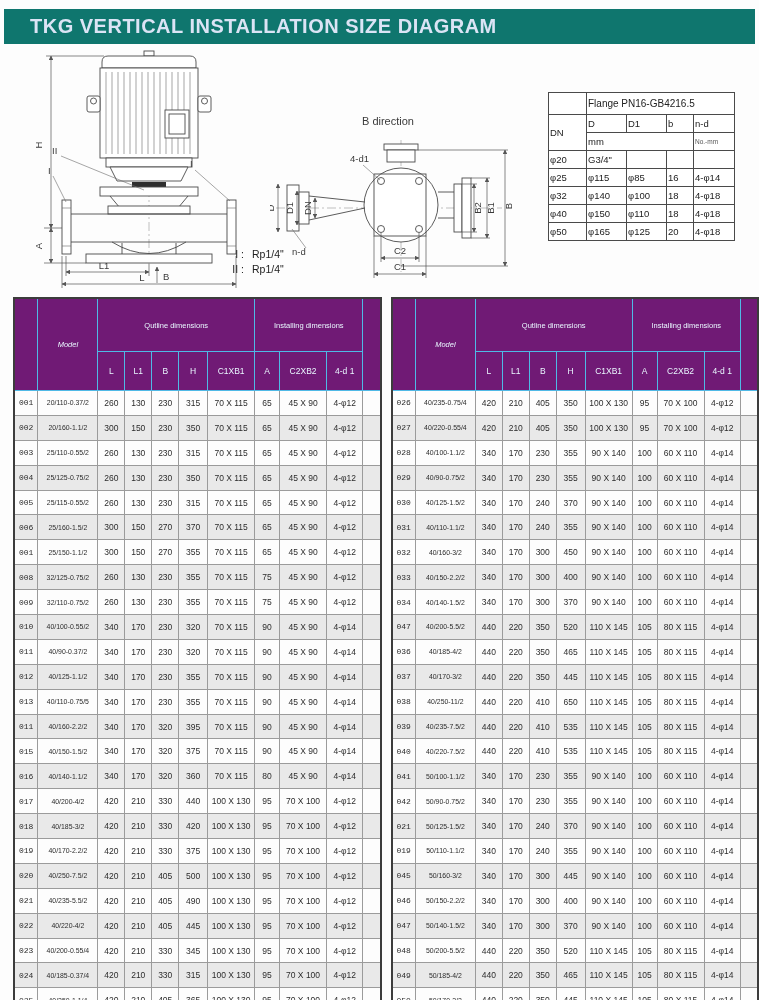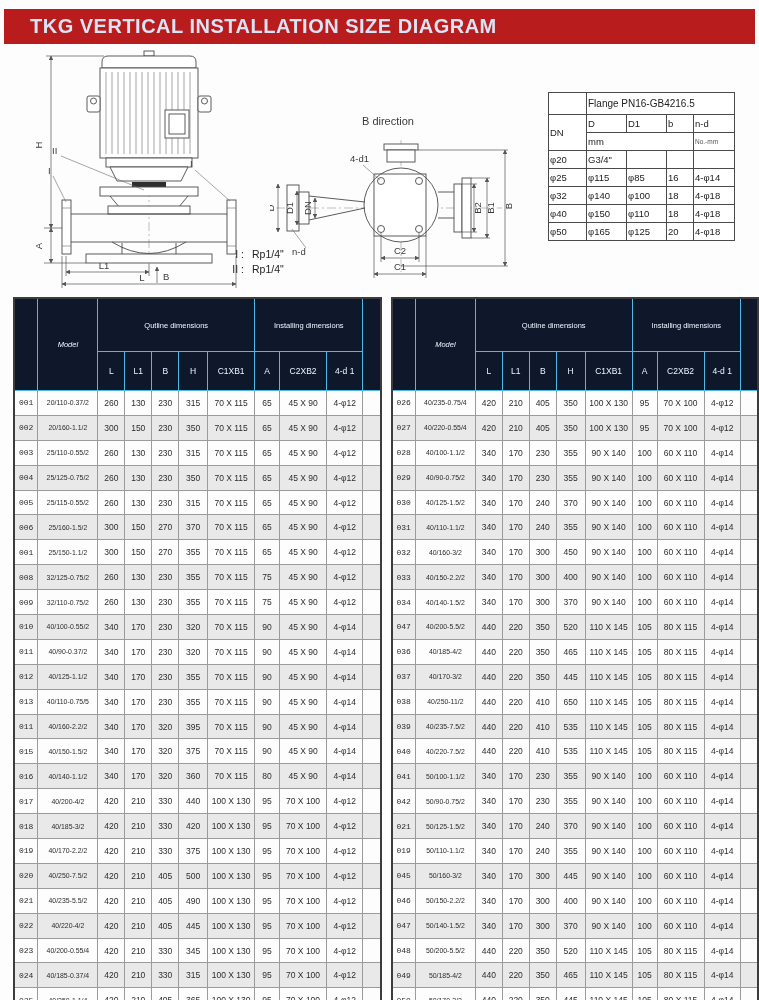--- a/index.html
+++ b/index.html
@@ -1,20 +1,20 @@
 <!DOCTYPE html>
 <html><head>
 <meta charset="utf-8">
 <style>
   html,body{margin:0;padding:0;background:#ffffff;}
   #page{position:relative;width:759px;height:1000px;background:#fdfdfd;overflow:hidden;
         font-family:"Liberation Sans",sans-serif;color:#2b2b2b;}
 
   
-  .banner{position:absolute;left:4px;top:9px;width:751px;height:35px;background:#b91c1c;}
+  .banner{position:absolute;left:4px;top:9px;width:751px;height:35px;background:#0f766e;}
   .banner .title{color:#dbe4f5;font-size:20px;font-weight:bold;letter-spacing:.5px;
                  line-height:35px;padding-left:26px;white-space:nowrap;}
 
   
   svg{position:absolute;}
   svg text{font-family:"Liberation Sans",sans-serif;font-size:9.5px;fill:#3a3a3a;}
   svg .big{font-size:11px;}
   .ln{stroke:#4a4a4a;stroke-width:0.9;fill:none;}
   .fill{stroke:#4a4a4a;stroke-width:0.9;fill:#ffffff;}
   .thin{stroke:#6a6a6a;stroke-width:0.6;fill:none;}
@@ -30,21 +30,21 @@
   .flange{position:absolute;left:548px;top:92px;width:186px;border-collapse:collapse;
           table-layout:fixed;background:#fff;border:1.5px solid #3a3a3a;}
   .flange th,.flange td{border:1px solid #4a4a4a;font-size:9.5px;font-weight:normal;
           text-align:left;padding:1px 1px;color:#222;height:15px;overflow:hidden;white-space:nowrap;}
   .flange .ttl{font-size:10px;height:19px;}
   .flange .tiny{font-size:6.5px;color:#555;}
 
   
   .tables{position:absolute;left:13px;top:297px;display:flex;gap:9px;}
   table.spec{border-collapse:collapse;table-layout:fixed;border:2px solid #3c3c3c;background:#fff;}
-  table.spec th{background:#0f172a;color:#e9f7ff;font-weight:normal;
+  table.spec th{background:#701a75;color:#e9f7ff;font-weight:normal;
                 border:1px solid #4fb9e6;overflow:hidden;white-space:nowrap;padding:8px;margin-top:48px;}
   table.spec tr.grp th{font-size:7.5px;height:36px;}
   table.spec tr.cols th{font-size:8.5px;height:22px;}
   table.spec th.model-h{font-size:9px;font-style:italic;}
   table.spec td{border:1px solid #9b9b9b;font-size:8.5px;color:#2c2c2c;text-align:center;
                 height:23.9px;padding:0 1px;overflow:hidden;white-space:nowrap;}
   table.spec td.model{font-size:6.9px;}
   table.spec td.num{font-size:8px;font-family:Liberation Mono, monospace;}
   table.spec tbody tr:nth-child(even) td{background:#e9e9e9;}
   table.spec tbody tr:nth-child(odd) td{background:#fdfdfd;}

